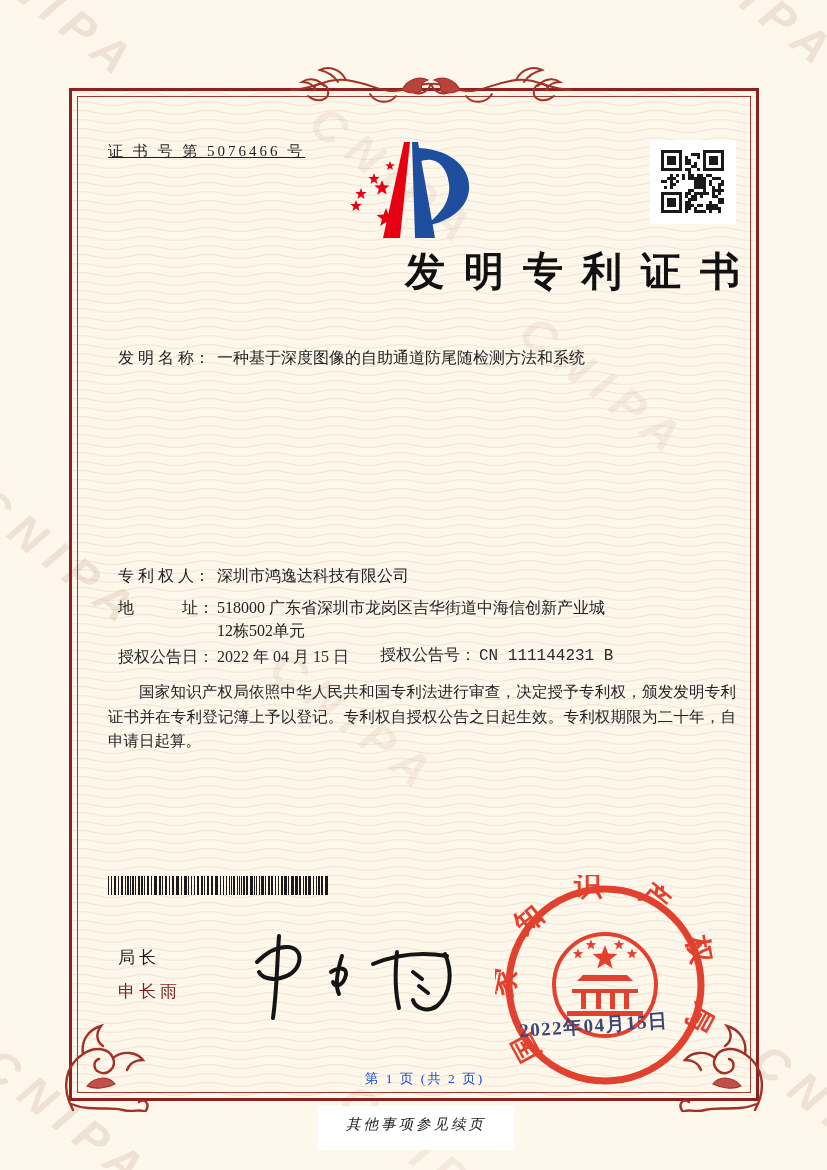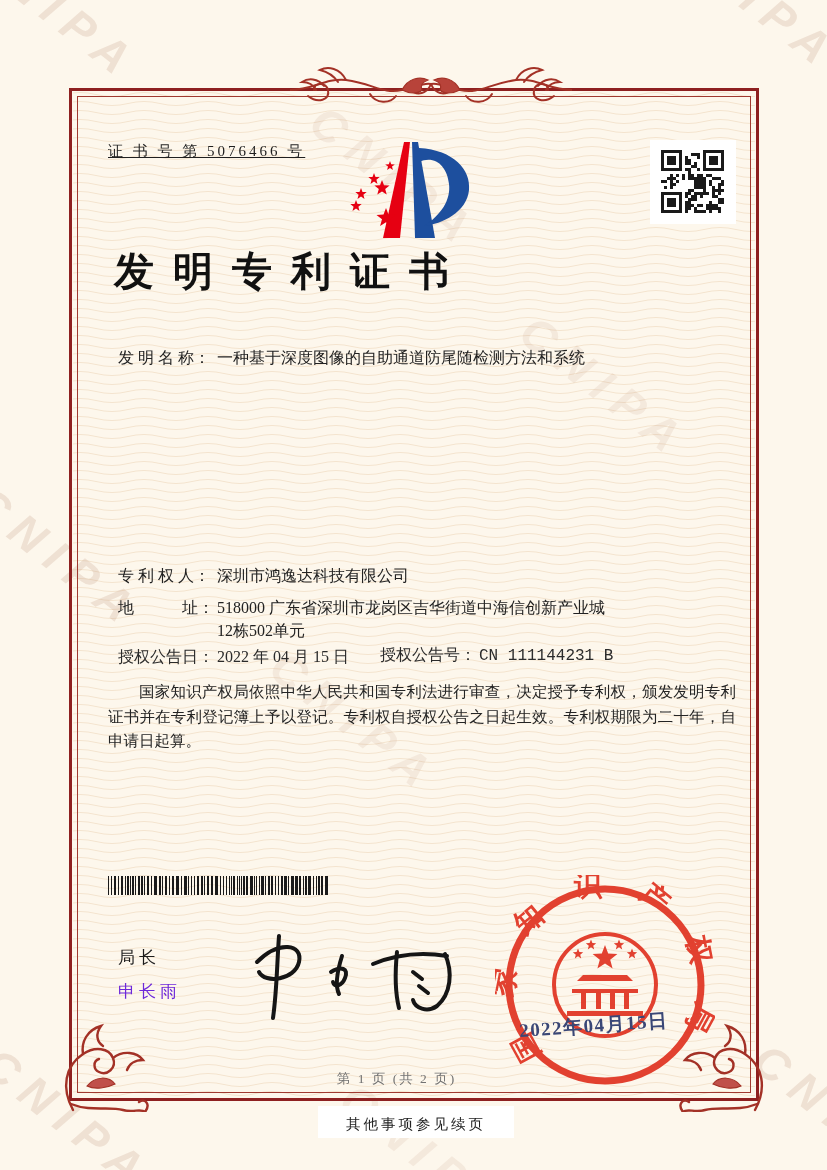--- a/index.html
+++ b/index.html
@@ -11,43 +11,43 @@
       color:rgba(186,138,114,0.20);transform:rotate(38deg);white-space:nowrap;pointer-events:none;}
   .wm.light{color:rgba(186,138,114,0.13);}
   
   .frame-outer{position:absolute;left:69px;top:88px;width:690px;height:1013px;
                border:3px solid #8e2020;box-sizing:border-box;}
   .frame-inner{position:absolute;left:77px;top:96px;width:674px;height:997px;
                border:1px solid #a03a30;box-sizing:border-box;}
   svg.layer{position:absolute;left:0;top:0;pointer-events:none;}
   
   .cert-no{position:absolute;left:108px;top:142px;font-size:15px;letter-spacing:3px;color:#1f1f1f;text-decoration:underline;}
-  .title{position:absolute;left:69px;top:244px;width:690px;text-align:left;
-         font-size:40px;font-weight:bold;letter-spacing:19px;color:#111;padding-left:45px;}
+  .title{position:absolute;left:69px;top:244px;width:690px;text-align:right;
+         font-size:40px;font-weight:bold;letter-spacing:19px;color:#111;}
   
   .frow{position:absolute;left:118px;font-size:16px;line-height:23px;}
   .frow .lab{display:inline-block;width:99px;color:#222;vertical-align:top;white-space:pre;}
   .frow .val{display:inline-block;width:402px;color:#222;vertical-align:top;}
   .grant .lab2{display:inline-block;width:99px;white-space:pre;}
   .grant .pair2{position:absolute;left:262px;top:0;white-space:nowrap;font-family:Liberation Mono, monospace;}
   
   .paras{position:absolute;left:108px;top:680px;width:628px;font-size:15.5px;
          line-height:24.5px;text-align:justify;color:#242424;}
   .paras p{margin:0;text-indent:2em;}
   .paras p + p{margin-top:4px;}
   
   .barcode-wrap{position:absolute;left:108px;top:876px;width:222px;height:19px;}
   
   .director-title{position:absolute;left:118px;top:946px;font-size:17px;letter-spacing:4px;color:#1c1c1c;text-align:center;}
-  .director-name{position:absolute;left:118px;top:980px;font-size:17px;letter-spacing:4px;color:#6d28d9;}
+  .director-name{position:absolute;left:118px;top:980px;font-size:17px;letter-spacing:4px;color:#7f1d1d;}
   
   .page-footer{position:absolute;left:69px;top:1070px;width:655px;text-align:center;
-               font-size:13.5px;letter-spacing:2px;color:#737373;}
-  .note-box{position:absolute;left:318px;top:1106px;width:196px;height:32px;background:#ffffff;
-            text-align:center;line-height:36px;font-size:14.5px;letter-spacing:3px;color:#222;}
+               font-size:13.5px;letter-spacing:2px;color:#1d4ed8;padding-left:28px;}
+  .note-box{position:absolute;left:318px;top:1106px;width:196px;height:44px;background:#ffffff;
+            text-align:center;line-height:36px;font-size:14.5px;letter-spacing:3px;color:#222;font-style:italic;}
 </style>
 </head>
 <body>
 
 <div class="page">
 
   <svg class="layer" width="827" height="1170">
     <defs>
       <pattern id="wavepat" width="64" height="9" patternUnits="userSpaceOnUse">
         <path d="M0,4.5 Q16,0.5 32,4.5 T64,4.5" fill="none" stroke="#eed8bc" stroke-width="1"></path>

